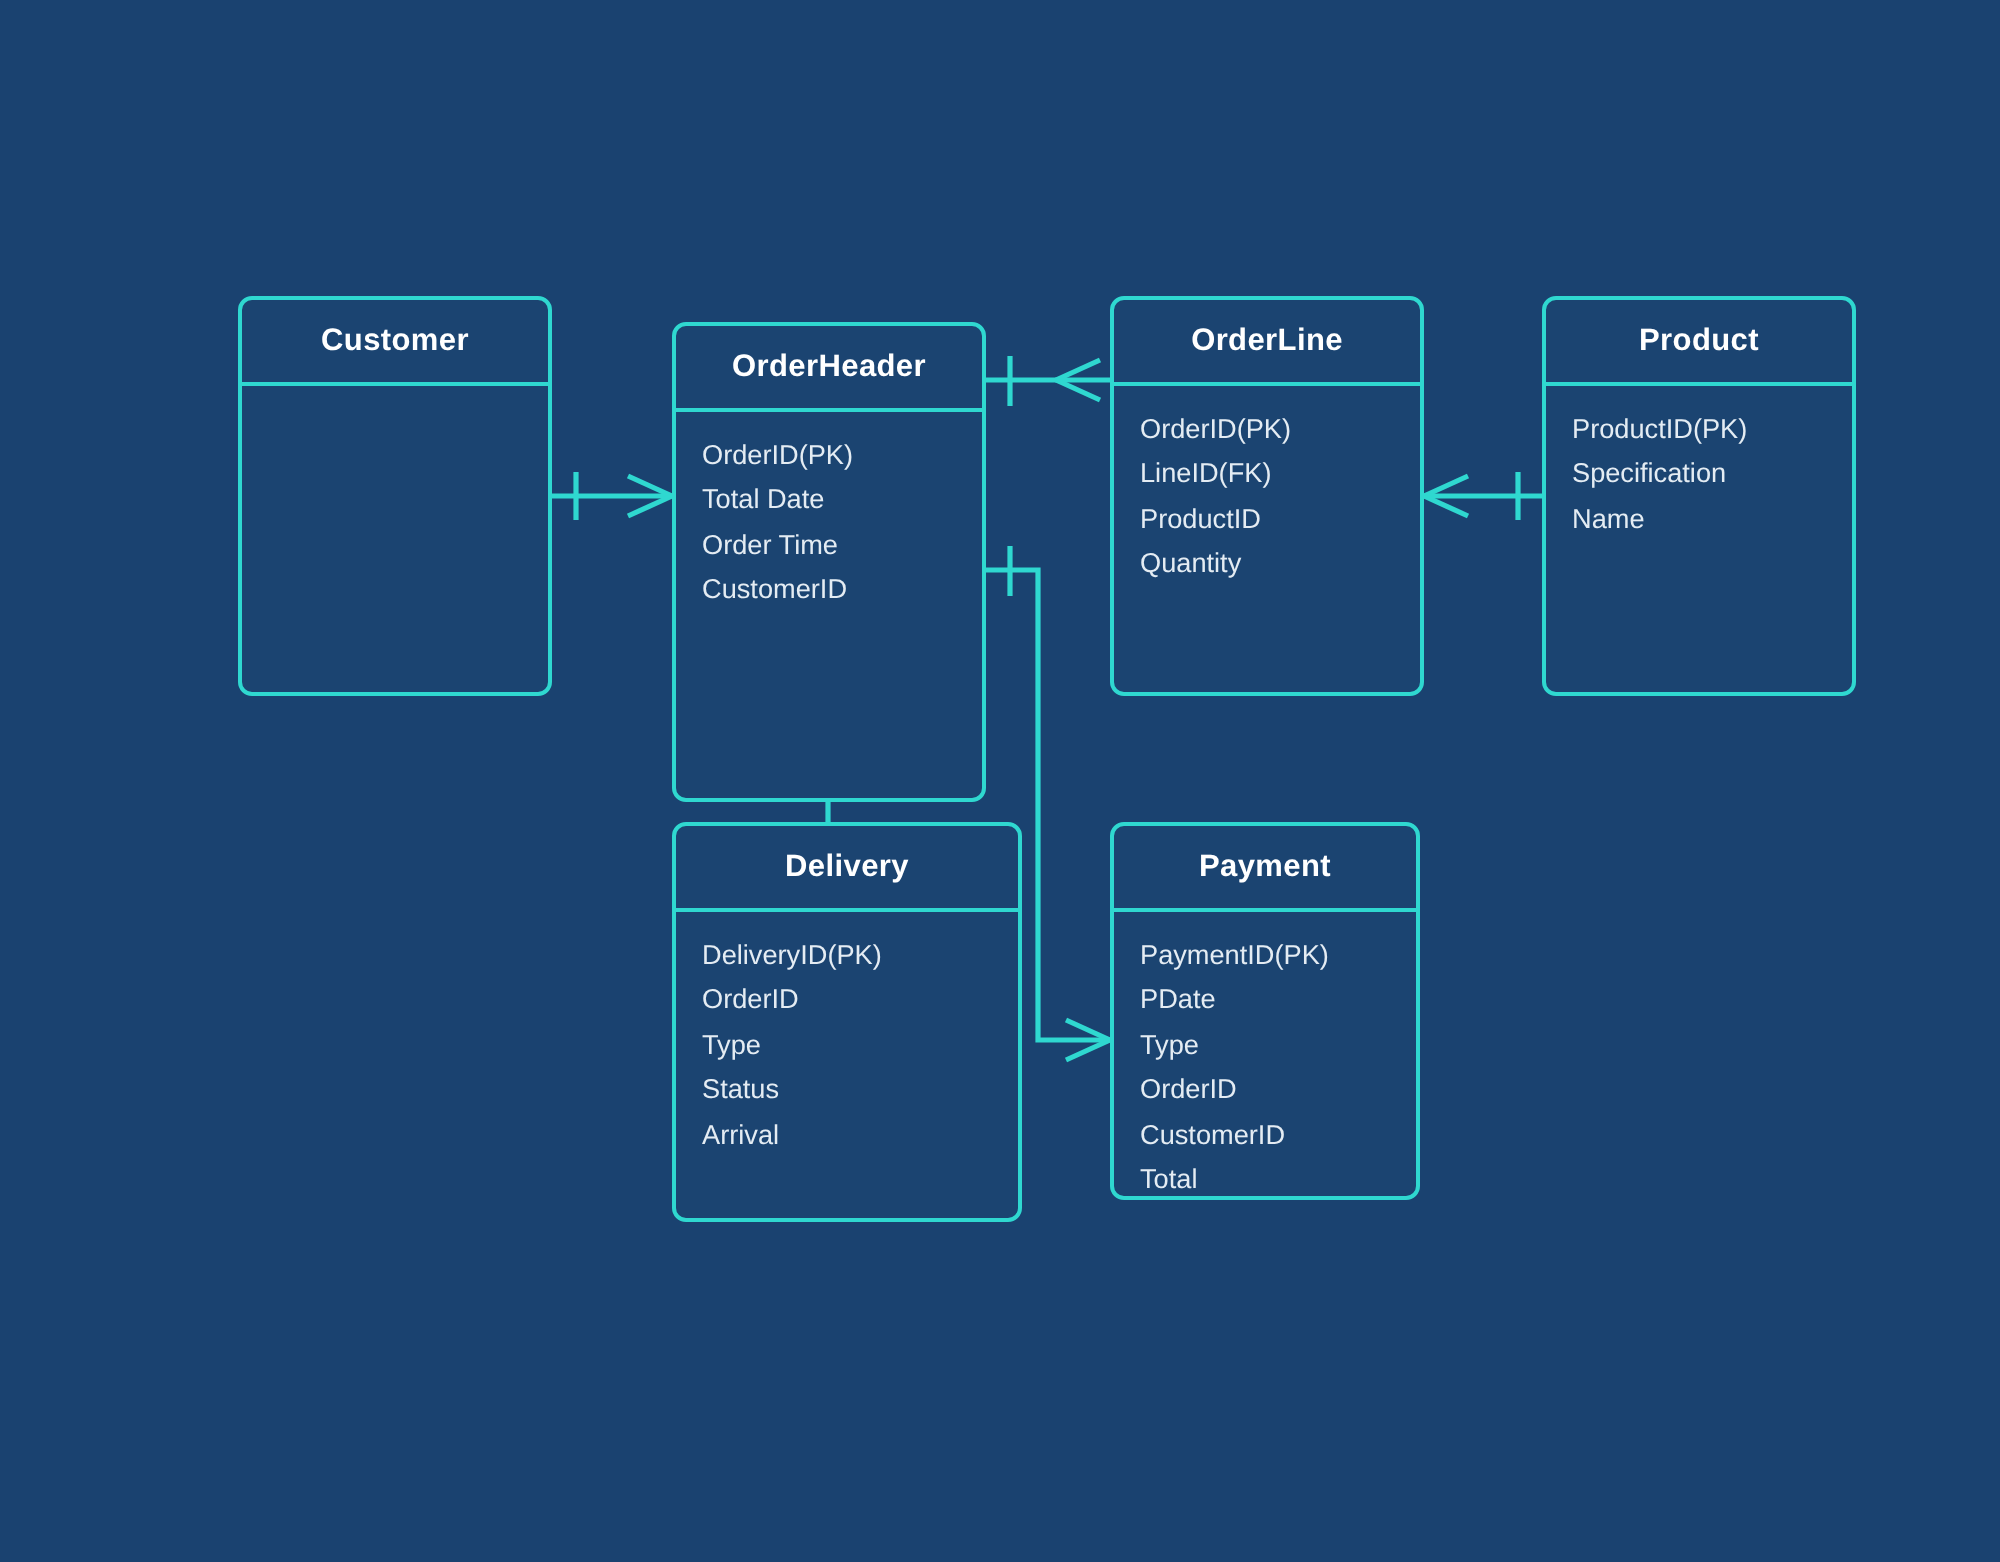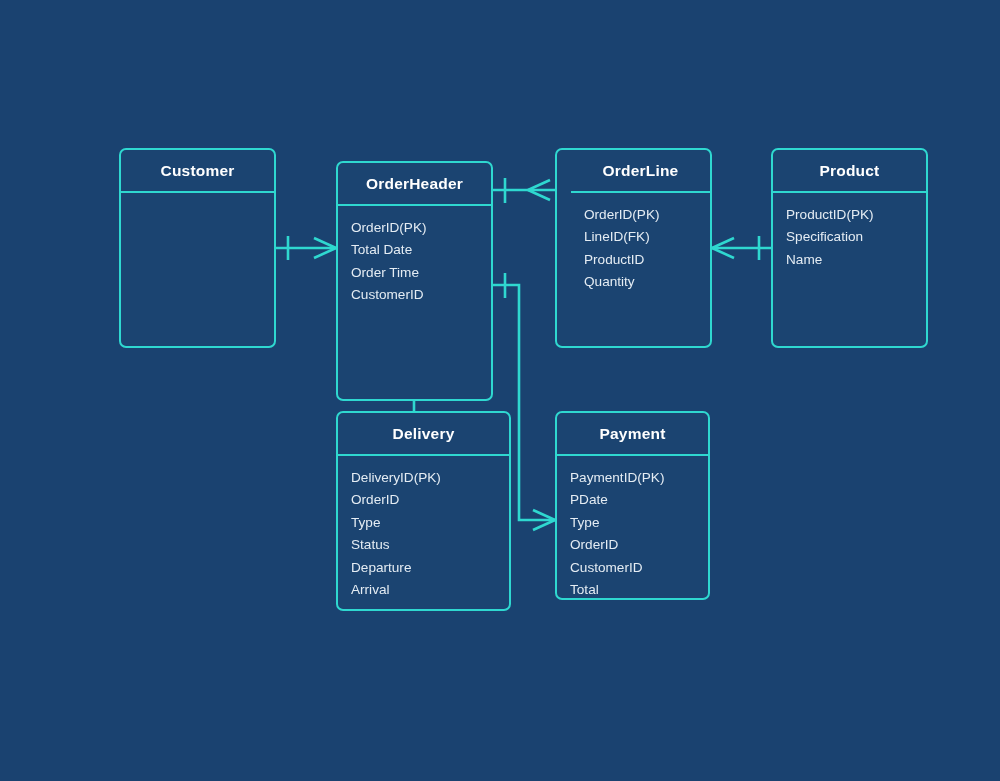--- a/index.html
+++ b/index.html
@@ -116,21 +116,21 @@
       <span class="entity-title">OrderHeader</span>
     </div>
     <div class="entity-attrs">
       <div class="attr">OrderID(PK)</div>
       <div class="attr">Total Date</div>
       <div class="attr">Order Time</div>
       <div class="attr">CustomerID</div>
     </div>
   </div>
 
-  <div class="entity" style="left:555px; top:148px; width:157px; height:200px;padding-left:14px;">
+  <div class="entity" style="left:555px; top:148px; width:157px; height:200px;">
     <div class="entity-header">
       <span class="entity-title">OrderLine</span>
     </div>
     <div class="entity-attrs">
       <div class="attr">OrderID(PK)</div>
       <div class="attr">LineID(FK)</div>
       <div class="attr">ProductID</div>
       <div class="attr">Quantity</div>
     </div>
   </div>
@@ -148,21 +148,20 @@
 
   <div class="entity" style="left:336px; top:411px; width:175px; height:200px;">
     <div class="entity-header">
       <span class="entity-title">Delivery</span>
     </div>
     <div class="entity-attrs">
       <div class="attr">DeliveryID(PK)</div>
       <div class="attr">OrderID</div>
       <div class="attr">Type</div>
       <div class="attr">Status</div>
-      <div class="attr">Departure</div>
       <div class="attr">Arrival</div>
     </div>
   </div>
 
   <div class="entity" style="left:555px; top:411px; width:155px; height:189px;">
     <div class="entity-header">
       <span class="entity-title">Payment</span>
     </div>
     <div class="entity-attrs">
       <div class="attr">PaymentID(PK)</div>

